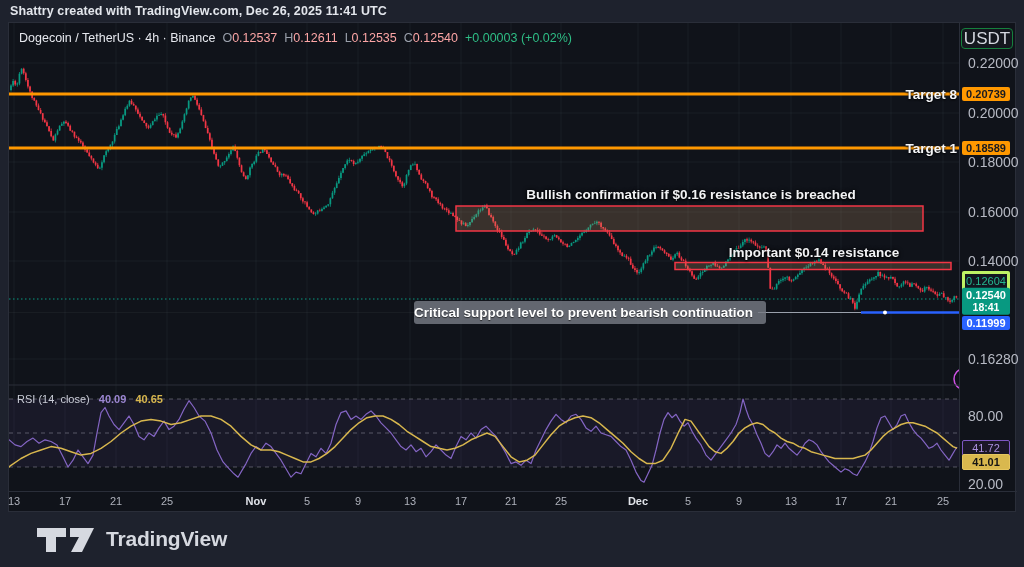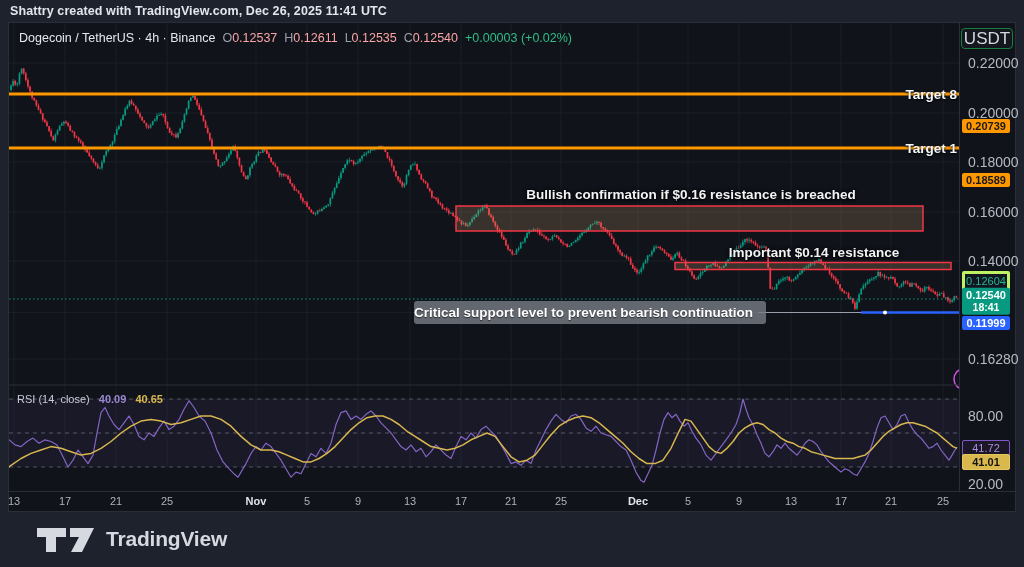--- a/index.html
+++ b/index.html
@@ -20,21 +20,21 @@
   .tooltip{left:405px;top:278px;width:352px;height:23px;background:rgba(118,122,132,.82);border-radius:3px;color:#fff;font-weight:700;font-size:13.5px;line-height:23px;text-align:left;white-space:nowrap;text-shadow:0 1px 1px rgba(0,0,0,.6);z-index:4;}
   .target-label{right:58px;color:#f5f6f8;font-weight:700;font-size:13.5px;text-shadow:0 1px 2px #000;z-index:4;transform:translateY(-50%);}
   .rsi-legend{left:8px;top:370px;font-size:11px;white-space:nowrap;z-index:5;}
   .rsi-legend .t{color:#c9ccd6;}
   .rsi-legend .v1{color:#9b86d1;margin-left:6px;font-weight:700;}
   .rsi-legend .v2{color:#d8b74e;margin-left:6px;font-weight:700;}
   .paxis{left:950px;top:0;width:58px;height:468px;border-left:1px solid #2a2e39;box-sizing:border-box;}
   .ptick{position:absolute;left:8px;transform:translateY(-50%);color:#b7bac4;font-size:14px;}
   .ptag{position:absolute;left:2px;width:48px;transform:translateY(-50%);text-align:center;font-size:11px;border-radius:2px;padding:1px 0;box-sizing:border-box;z-index:3;}
   .ptag .sub{font-size:10.5px;display:block;line-height:1.1;}
-  .tag-orange{background:#ff9800;color:#181a20;font-weight:700;margin-top:32px;}
+  .tag-orange{background:#ff9800;color:#181a20;font-weight:700;}
   .tag-teal{background:#089981;color:#fff;font-weight:700;line-height:1.2;}
   .tag-blue{background:#2962ff;color:#fff;font-weight:700;}
   .tag-teal-outline{background:#121620;border:3px solid #bef264;color:#25b890;}
   .tag-purple-outline{background:#1b1727;border:1px solid #7e57c2;color:#aa90dd;}
   .tag-yellow{background:#d9b84e;border:1px solid #e6c65e;color:#141414;font-weight:700;}
   .taxis{left:0;top:468px;width:1008px;height:21px;border-top:1px solid #2a2e39;box-sizing:border-box;}
   .ttick{position:absolute;top:3px;transform:translateX(-50%);color:#aeb1bb;font-size:11px;}
   .ttick.month{color:#e1e4ea;font-weight:700;}
   .footer{position:absolute;left:0;top:512px;width:1024px;height:55px;background:#1e222d;}
   .footer .brand{position:absolute;left:106px;top:15px;color:#d6d9e0;font-size:21px;font-weight:700;letter-spacing:-.2px;}

